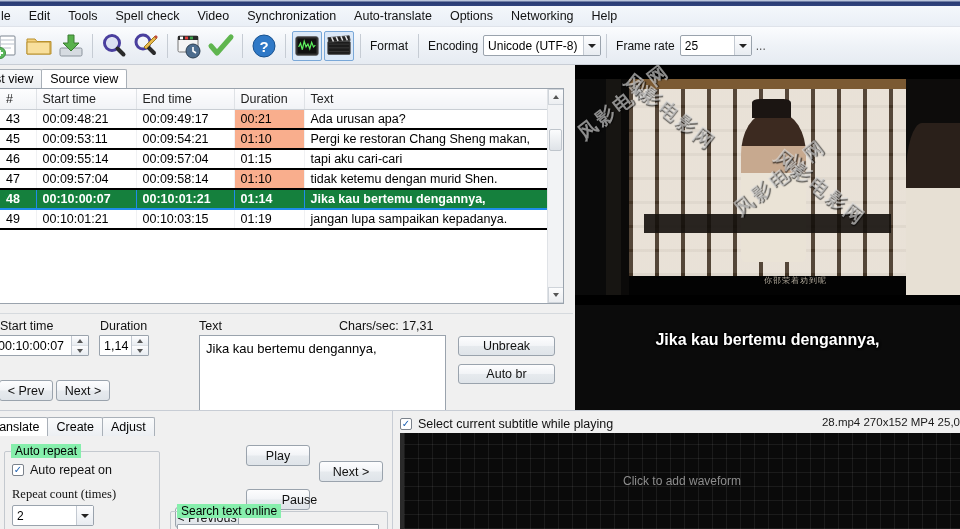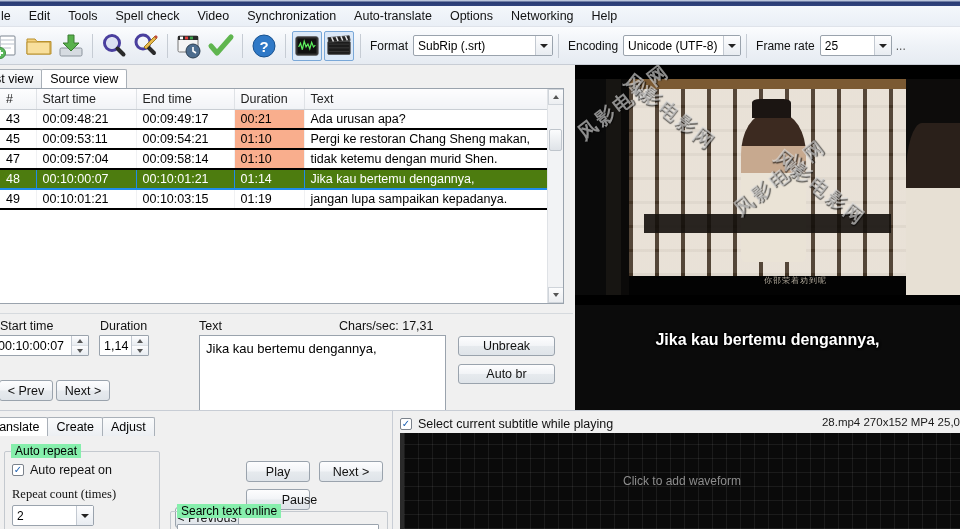--- a/index.html
+++ b/index.html
@@ -81,21 +81,21 @@
     height: 20px; font-weight: normal; font-size:12.5px; text-align:left;
     background: linear-gradient(180deg,#fdfdfe,#f1f3f6);
     border-right:1px solid #dfe2e6; border-bottom:1px solid #c9ced4;
     padding-left: 6px; color:#222;
   }
   table.sublist td {
     height: 20px; font-size:12.5px; padding-left:6px;
     border-bottom:2px solid #000000; border-right:1px solid #f0f1f3;
     white-space:nowrap; overflow:hidden;
   }
-  tr.row.selected td { background:#4d7c0f; color:#fff; border-bottom-color:#1f8ceb; border-right-color:#1f8ceb; }
+  tr.row.selected td { background:#15803d; color:#fff; border-bottom-color:#1f8ceb; border-right-color:#1f8ceb;font-weight:bold; }
   td.dur.warn { background:#f9ae8d; }
   .col-n { width: 36px; }
   .col-st { width: 100px; }
   .col-et { width: 98px; }
   .col-du { width: 70px; }
   .col-tx { width: 245px; }
 
   .vscroll {
     position:absolute; right:0px; top:0px; width:16px; height:214px;
     background:#f2f3f5; border-left:1px solid #dfe2e6;
@@ -335,26 +335,20 @@
         <rect x="2" y="9" width="24" height="14" rx="1" fill="#1c1c1c" stroke="#444"></rect>
         <path d="M2 5l23-2 1 5L3 10z" fill="#232323" stroke="#444"></path>
         <path d="M6 4.5l2 4.6M11 4l2 4.6M16 3.5l2 4.6M21 3.2l2 4.6" stroke="#e8e8e8" stroke-width="1.6"></path>
         <path d="M3 12h22M3 16h22M3 20h22" stroke="#3a3a3a"></path>
       </svg>
     </div>
 
     <div class="tb-sep"></div>
 
     <div class="tb-label">Format</div>
-    <div class="combo" style="width:140px">
-      <span class="cval">SubRip (.srt)</span>
-      <span class="carrow">
-          <span class="arrow-dn"></span>
-        </span>
-    </div>
 
     <div class="tb-sep"></div>
 
     <div class="tb-label">Encoding</div>
     <div class="combo" style="width:118px">
       <span class="cval">Unicode (UTF-8)</span>
       <span class="carrow">
           <span class="arrow-dn"></span>
         </span>
     </div>
@@ -397,20 +391,27 @@
             <td class="col-et">00:09:49:17</td>
             <td class="col-du dur warn">00:21</td>
             <td class="col-tx">Ada urusan apa?</td>
           </tr>
           <tr class="row">
             <td class="col-n">45</td>
             <td class="col-st">00:09:53:11</td>
             <td class="col-et">00:09:54:21</td>
             <td class="col-du dur warn">01:10</td>
             <td class="col-tx">Pergi ke restoran Chang Sheng makan,</td>
+          </tr>
+          <tr class="row">
+            <td class="col-n">46</td>
+            <td class="col-st">00:09:55:14</td>
+            <td class="col-et">00:09:57:04</td>
+            <td class="col-du dur">01:15</td>
+            <td class="col-tx">tapi aku cari-cari</td>
           </tr>
           <tr class="row">
             <td class="col-n">47</td>
             <td class="col-st">00:09:57:04</td>
             <td class="col-et">00:09:58:14</td>
             <td class="col-du dur warn">01:10</td>
             <td class="col-tx">tidak ketemu dengan murid Shen.</td>
           </tr>
           <tr class="row selected">
             <td class="col-n">48</td>
@@ -549,21 +550,21 @@
       <div class="lbl" style="position:absolute;left:7px;top:35px;font-family:Liberation Serif, serif;">Repeat count (times)</div>
       <div class="combo" style="position:absolute;left:7px;top:53px;width:82px;">
         <span class="cval">2</span>
         <span class="carrow">
             <span class="arrow-dn"></span>
           </span>
       </div>
     </div>
 
     <div class="btn" style="position:absolute;left:175px;top:50px;width:64px;height:21px;margin-top:46px;">&lt; Previous</div>
-    <div class="btn" style="position:absolute;left:246px;top:50px;width:64px;height:21px;">Play</div>
+    <div class="btn" style="position:absolute;left:246px;top:34px;width:64px;height:21px;">Play</div>
     <div class="btn" style="position:absolute;left:319px;top:50px;width:64px;height:21px;">Next &gt;</div>
     <div class="btn" style="position:absolute;left:246px;top:78px;width:64px;height:21px;padding-left:43px;">Pause</div>
 
     <div class="group" style="left:170px; top:100px; width:218px; height:30px;">
       <span class="gtitle">Search text online</span>
       <div class="textbox" style="position:absolute;left:6px;top:12px;width:202px;"></div>
     </div>
 
     <div style="position:absolute;left:392px;top:0;width:1px;height:119px;background:#c8cdd5;"></div>
   </div>

